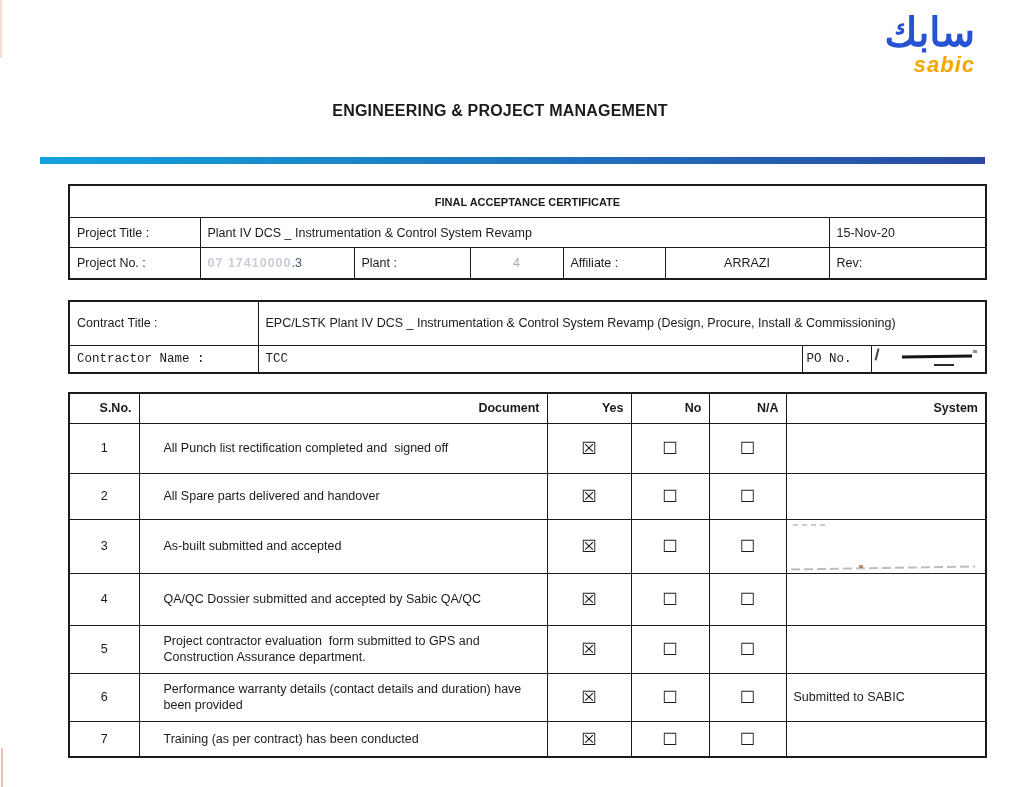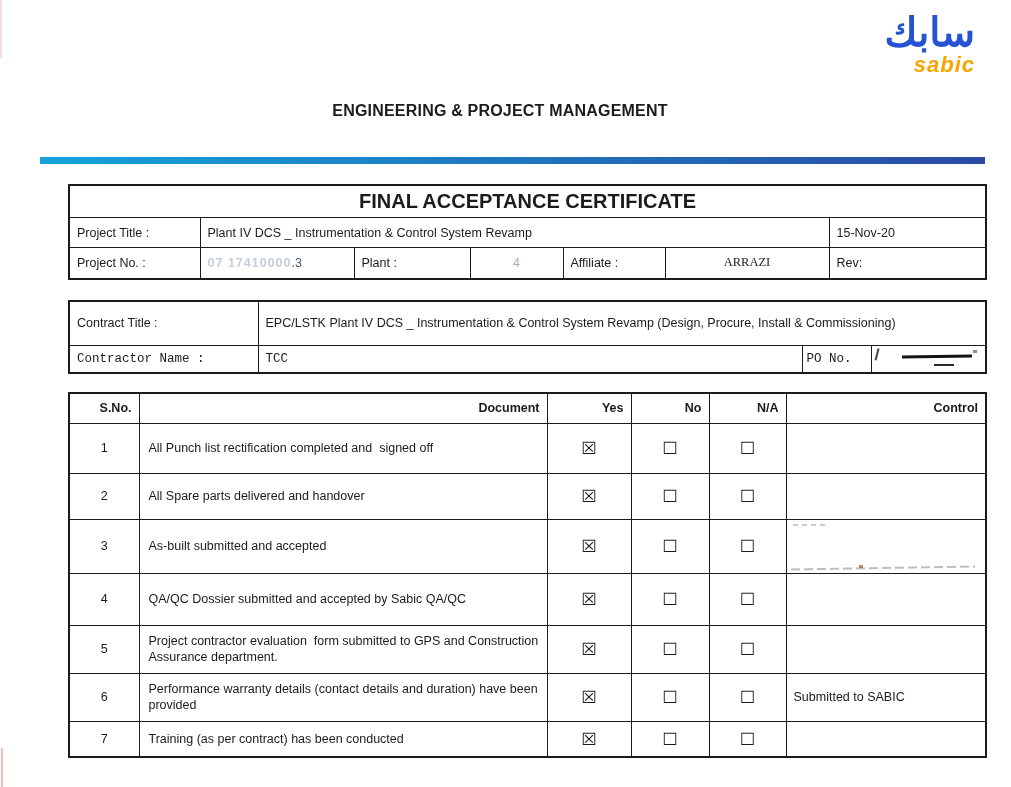--- a/index.html
+++ b/index.html
@@ -21,38 +21,38 @@
   .doc-header .h1{font-size:16px;font-weight:bold;letter-spacing:.2px;}
   .doc-header .h2{font-size:15px;font-weight:bold;margin-top:12px;letter-spacing:.2px;}
   .blue-bar{position:absolute;left:40px;top:157px;width:945px;height:7px;
     background:linear-gradient(to right,#14a3dd,#2b4aa2);}
 
   table{border-collapse:collapse;position:absolute;left:68px;table-layout:fixed;background:#fff;border:2px solid #1b1b1b;}
   td,th{border:1.5px solid #1b1b1b;padding:2px 7px;font-size:12.5px;vertical-align:middle;overflow:hidden;text-align:left;font-weight:normal;}
   .t1{top:184px;width:917px;}
   .t2{top:300px;width:917px;}
   .t3{top:392px;width:917px;}
-  .cert-title{font-size:20px;font-weight:bold;text-align:center;height:27px;}
+  .cert-title{font-size:11px;font-weight:bold;text-align:center;height:27px;}
   .lbl{white-space:nowrap;}
-  .center{text-align:center;font-family:Liberation Serif, serif;}
+  .center{text-align:center;}
   .faint-no{color:#c6cdd8;letter-spacing:1px;font-weight:bold;}
   .faint-no-tail{color:#49586e;}
   .faint-plant{color:#9fb0c6;text-align:center;}
   .t2 .wrap2{line-height:1.45;margin-top:18px;}
   .po-label{padding:2px 4px;white-space:nowrap;}
   .po-value{position:relative;}
   .po-stroke1{position:absolute;top:9px;left:30px;width:70px;height:2.5px;background:#141414;transform:rotate(-1deg);}
   .po-stroke2{position:absolute;top:18px;left:62px;width:20px;height:2.5px;background:#2a2a2a;}
   .po-tick{position:absolute;top:3px;left:4px;width:5px;height:12px;border-left:2px solid #444;transform:rotate(14deg);}
   .po-speck{position:absolute;top:4px;right:8px;width:4px;height:3px;background:#7a90bb;}
 
   .t3 th{font-weight:bold;text-align:right;}
   .t3 th.doc-h{text-align:right;}
   .t3 td.sno{text-align:center;}
-  .t3 td.doc{white-space:pre-wrap;line-height:1.3;padding-left:9px;}
+  .t3 td.doc{white-space:pre-wrap;line-height:1.3;padding-left:24px;}
   .t3 td.cb{text-align:center;font-family:"DejaVu Sans", sans-serif;font-size:17px;padding:0;}
   .t3 td.rem{position:relative;}
   .hdr-row{height:30px;}
   .r1{height:50px;}.r2{height:46px;}.r3{height:54px;}.r4{height:52px;}
   .r5{height:48px;}.r6{height:48px;}.r7{height:36px;}
   .t1 .row2{height:30px;}.t1 .row3{height:31px;}
   .t2 .rowA{height:44px;}.t2 .rowB{height:28px;font-family:Liberation Mono, monospace;}
 
   
   .fade-mark-top{position:absolute;top:4px;left:6px;width:34px;height:2px;
@@ -146,21 +146,21 @@
         <col style="width:77px">
         <col style="width:200px">
     </colgroup>
     <tbody>
         <tr class="hdr-row">
       <th>S.No.</th>
       <th class="doc-h">Document</th>
       <th>Yes</th>
       <th>No</th>
       <th>N/A</th>
-      <th>Control</th>
+      <th>System</th>
     </tr>
     <tr class="r1">
       <td class="sno">1</td>
       <td class="doc">All Punch list rectification completed and  signed off</td>
       <td class="cb">☒</td>
       <td class="cb">☐</td>
       <td class="cb">☐</td>
       <td class="rem"></td>
     </tr>
     <tr class="r2">

